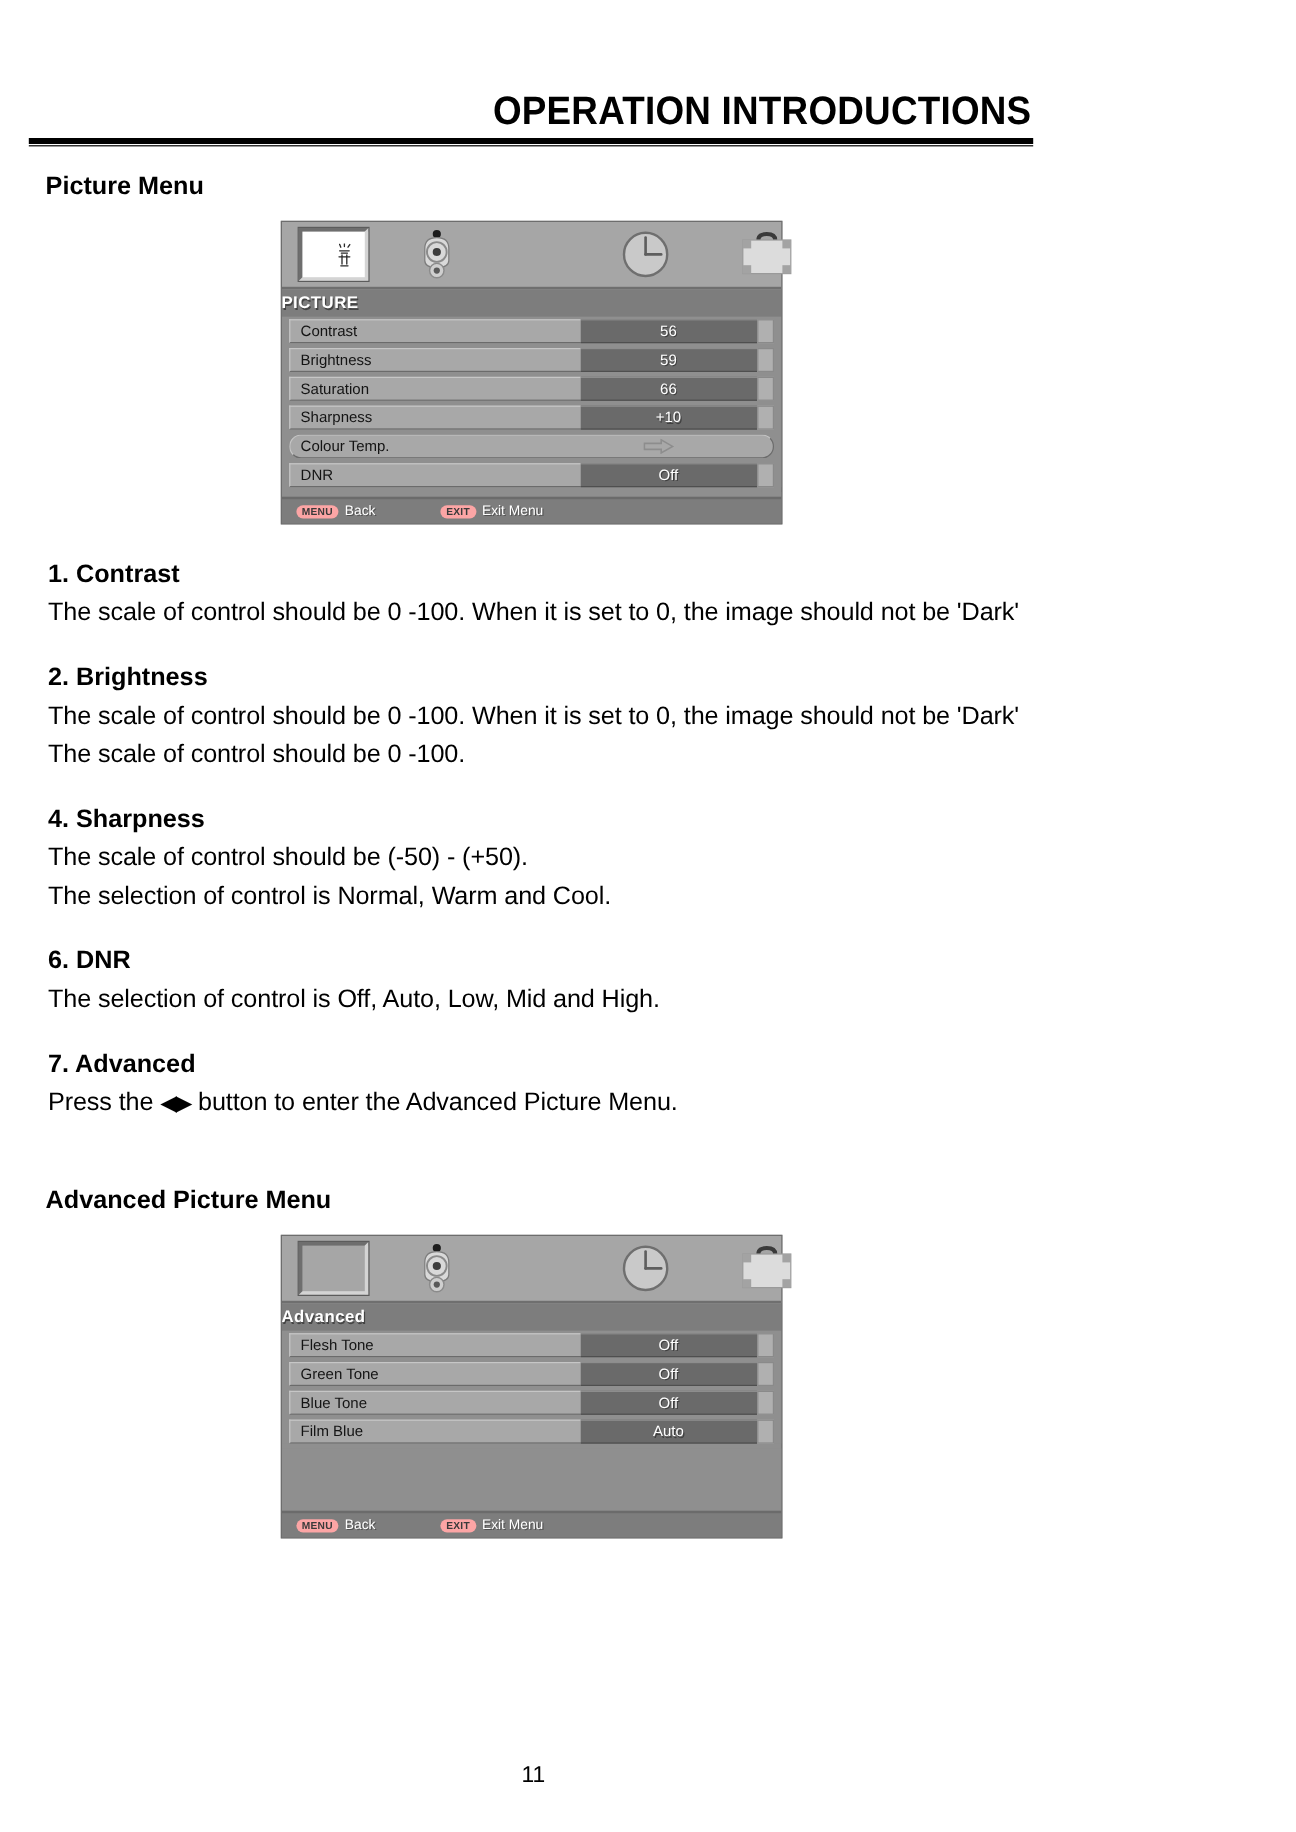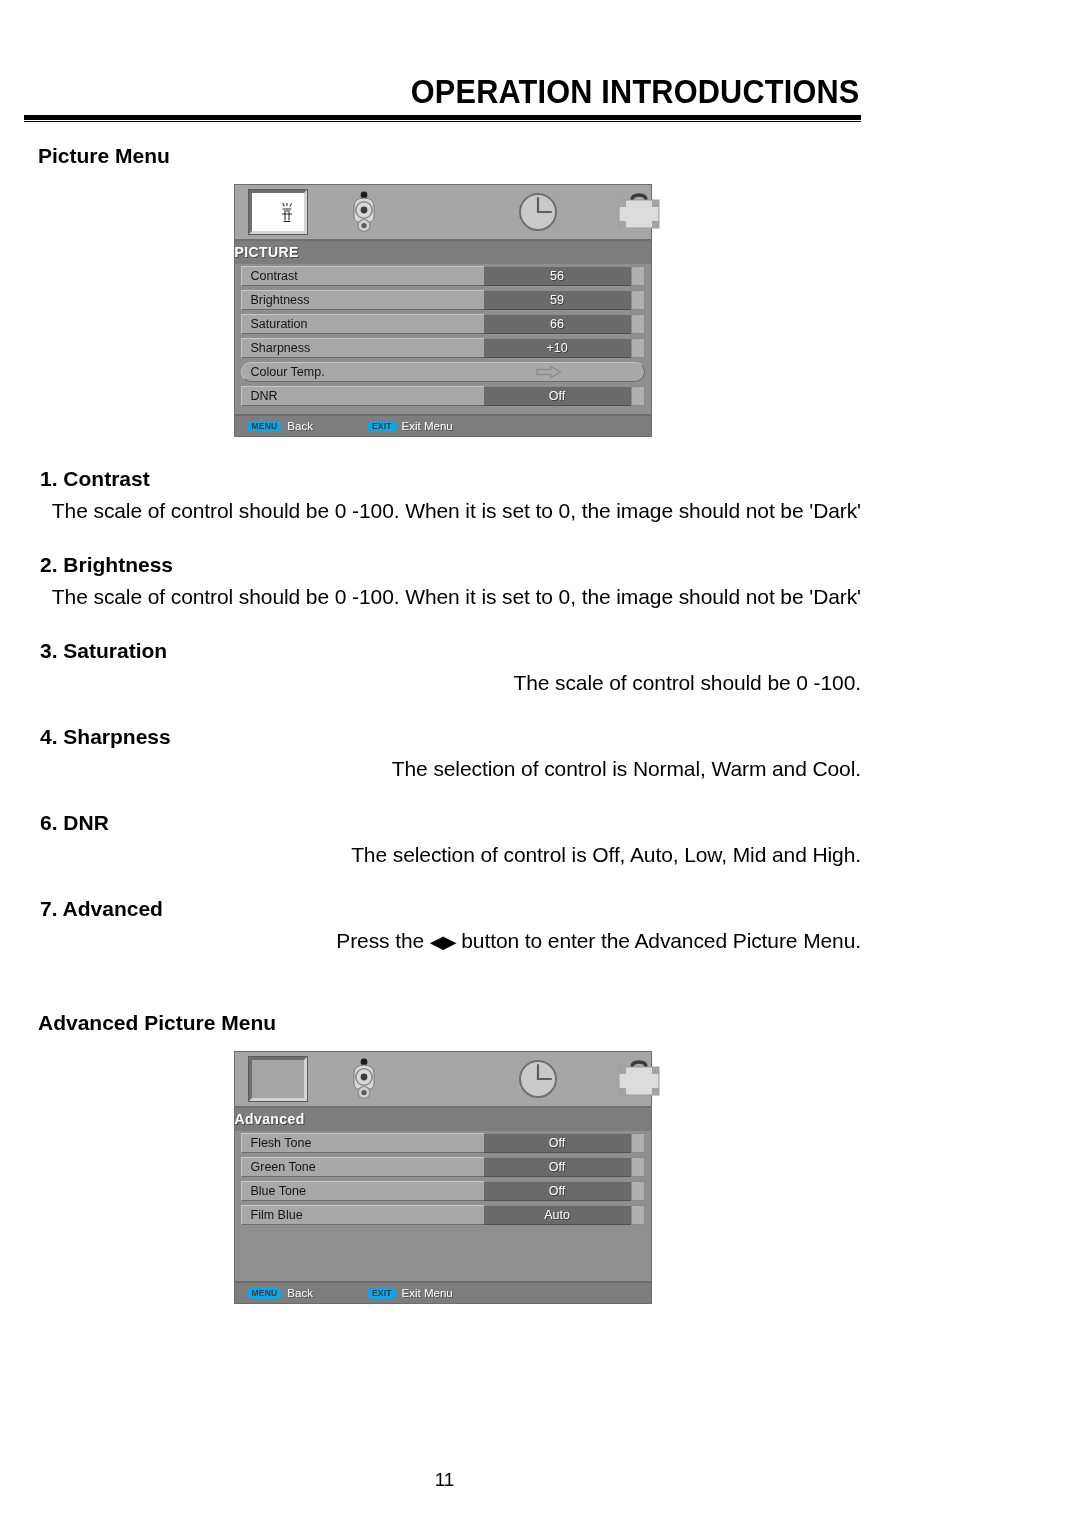--- a/index.html
+++ b/index.html
@@ -69,21 +69,20 @@
   .num-heading {
     font-size: 21px;
     font-weight: bold;
     margin: 30px 0 0 16px;
   }
   .body-line {
     font-size: 21px;
     margin: 8px 0 0 16px;
     letter-spacing: -0.1px;
     white-space: nowrap;
-    text-align: right;
   }
   .arrow-glyph {
     font-size: 18px;
     letter-spacing: -1px;
   }
 
   
   .osd {
     width: 418px;
     background: #8f8f8f;
@@ -240,21 +239,21 @@
     background: #7d7d7d;
     border-top: 2px solid #6b6b6b;
     display: flex;
     align-items: center;
     padding-left: 12px;
     box-sizing: border-box;
     gap: 8px;
   }
   .key-pill {
     display: inline-block;
-    background: #0ea5e9;
+    background: #fca5a5;
     color: #3a3a3a;
     border-radius: 7px;
     font-size: 8.5px;
     font-weight: bold;
     line-height: 11px;
     padding: 0 5px;
     letter-spacing: 0.2px;
   }
   .key-text {
     color: #ffffff;
@@ -405,24 +404,24 @@
   </div>
 
   <div>
 
     <div class="num-heading">1. Contrast</div>
     <div class="body-line">The scale of control should be 0 -100. When it is set to 0, the image should not be 'Dark'</div>
 
     <div class="num-heading">2. Brightness</div>
     <div class="body-line">The scale of control should be 0 -100. When it is set to 0, the image should not be 'Dark'</div>
 
-    <div class="num-heading">3. Saturation</div>
     <div class="body-line">The scale of control should be 0 -100.</div>
 
     <div class="num-heading">4. Sharpness</div>
+    <div class="body-line">The scale of control should be (-50) - (+50).</div>
 
     <div class="body-line">The selection of control is Normal, Warm and Cool.</div>
 
     <div class="num-heading">6. DNR</div>
     <div class="body-line">The selection of control is Off, Auto, Low, Mid and High.</div>
 
     <div class="num-heading">7. Advanced</div>
     <div class="body-line">
       <span>Press the</span>
       <span class="arrow-glyph">◀▶</span>

